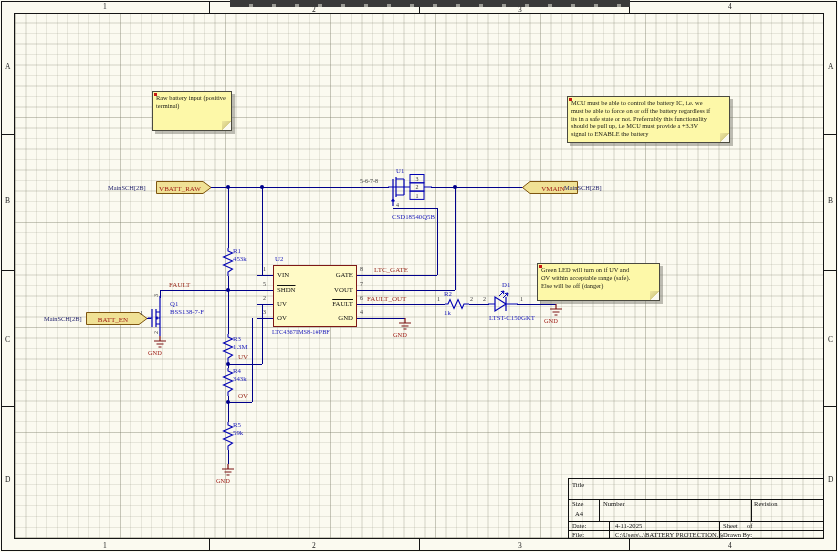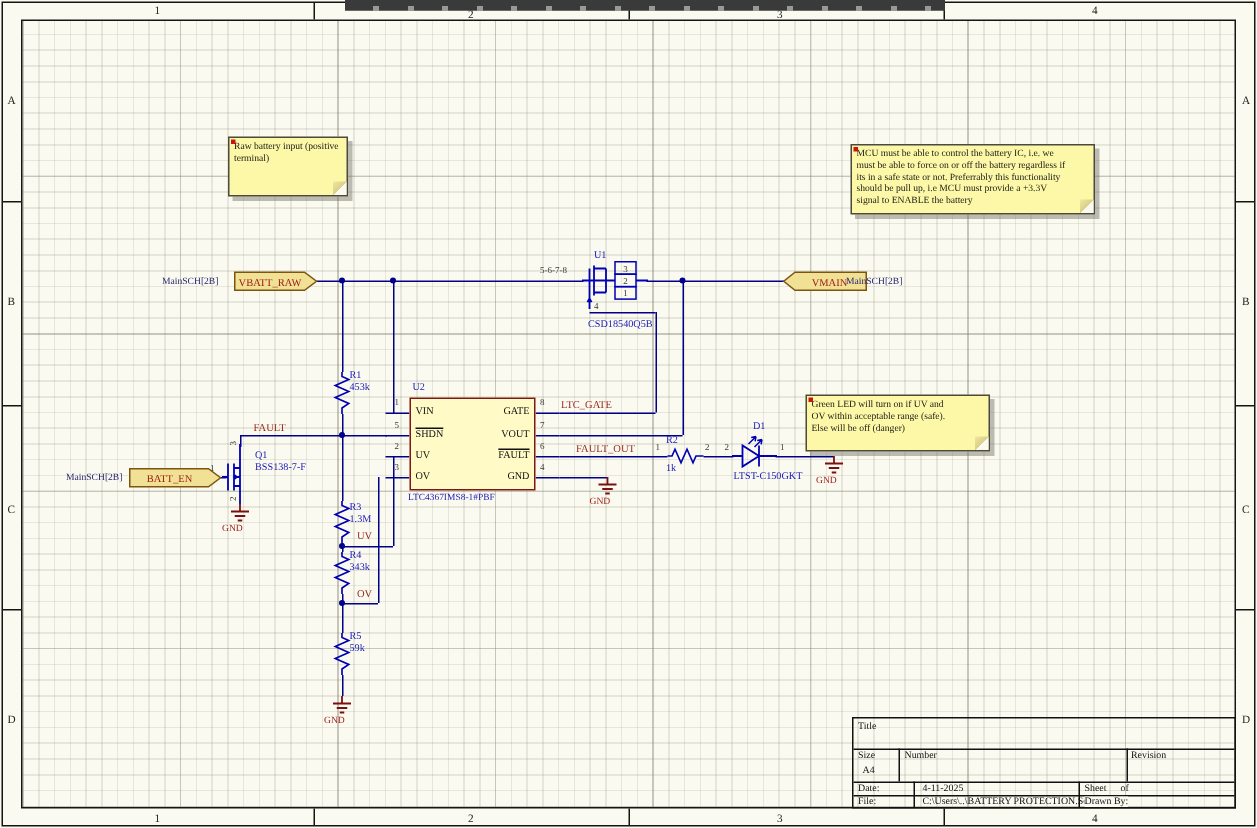--- a/index.html
+++ b/index.html
@@ -237,21 +237,21 @@
   </svg>
   <div class="gndtxt" style="left:393px;top:331px">GND</div>
 
   <svg style="left:548px;top:304px" width="16" height="12" fill="none" stroke="#7b1010" stroke-width="1.2">
     <path d="M8 0 V5 M2 5 H14 M4.5 8 H11.5 M6.5 11 H9.5"></path>
   </svg>
   <div class="gndtxt" style="left:544px;top:317px">GND</div>
 
   <div class="net" style="left:169px;top:281px">FAULT</div>
   <div class="net" style="left:374px;top:266px">LTC_GATE</div>
-  <div class="net" style="left:384px;top:295px">FAULT_OUT</div>
+  <div class="net" style="left:367px;top:295px">FAULT_OUT</div>
   <div class="net" style="left:238px;top:353px">UV</div>
   <div class="net" style="left:238px;top:392px">OV</div>
 
   <div class="note" style="left:152px;top:91px;width:80px;height:40px">Raw battery input (positive
 terminal)</div>
   <div class="note" style="left:567px;top:96px;width:163px;height:47px">MCU must be able to control the battery IC, i.e. we
 must be able to force on or off the battery regardless if
 its in a safe state or not. Preferrably this functionality
 should be pull up, i.e MCU must provide a +3.3V
 signal to ENABLE the battery</div>

